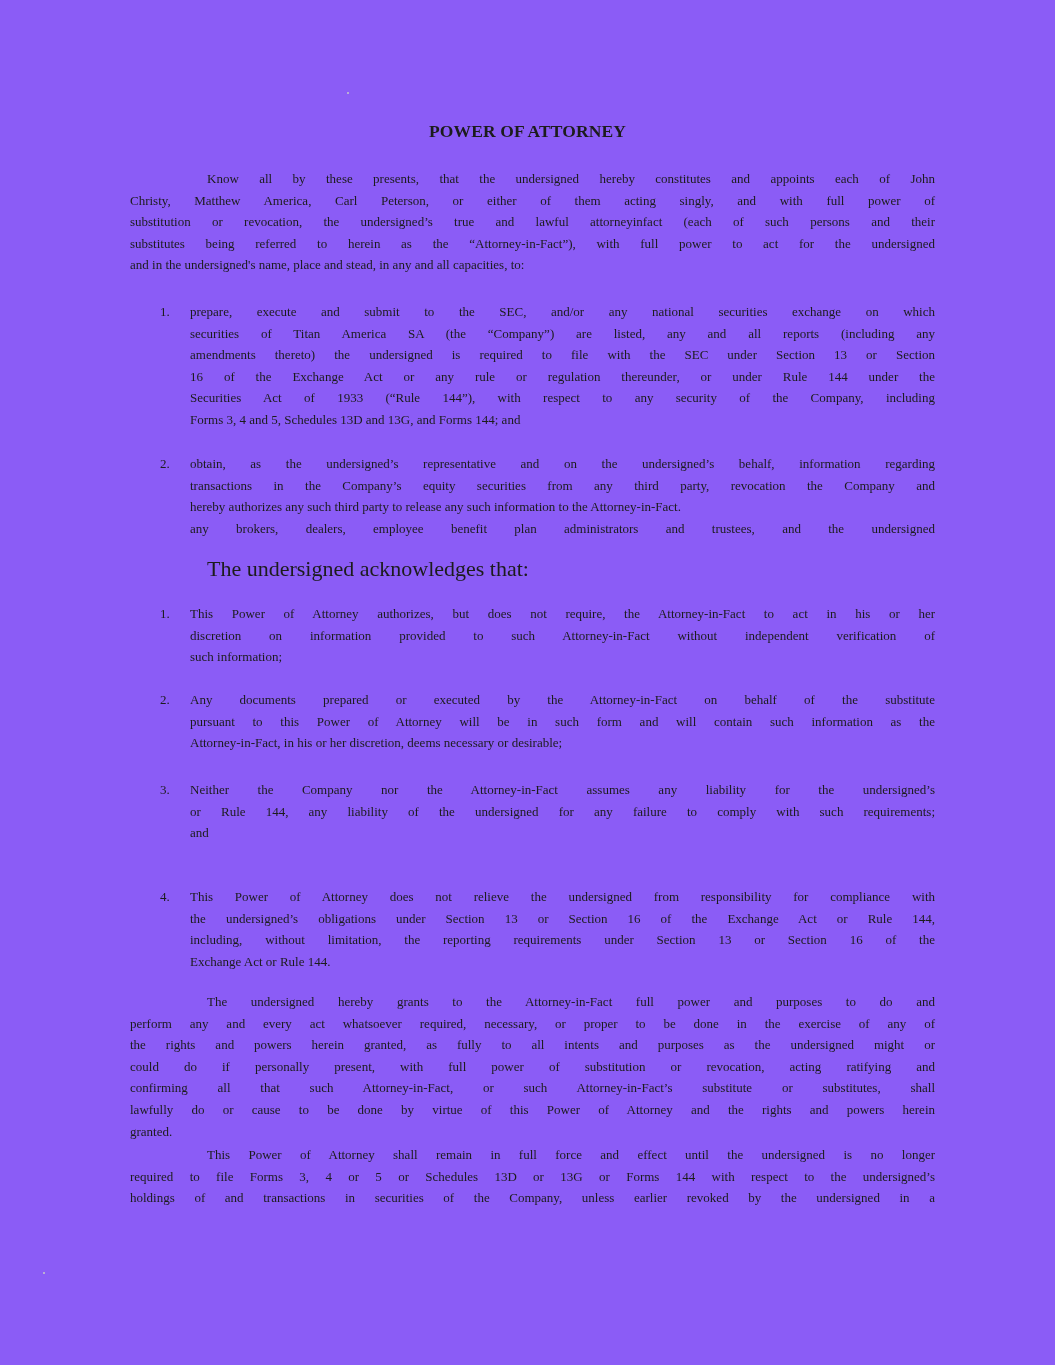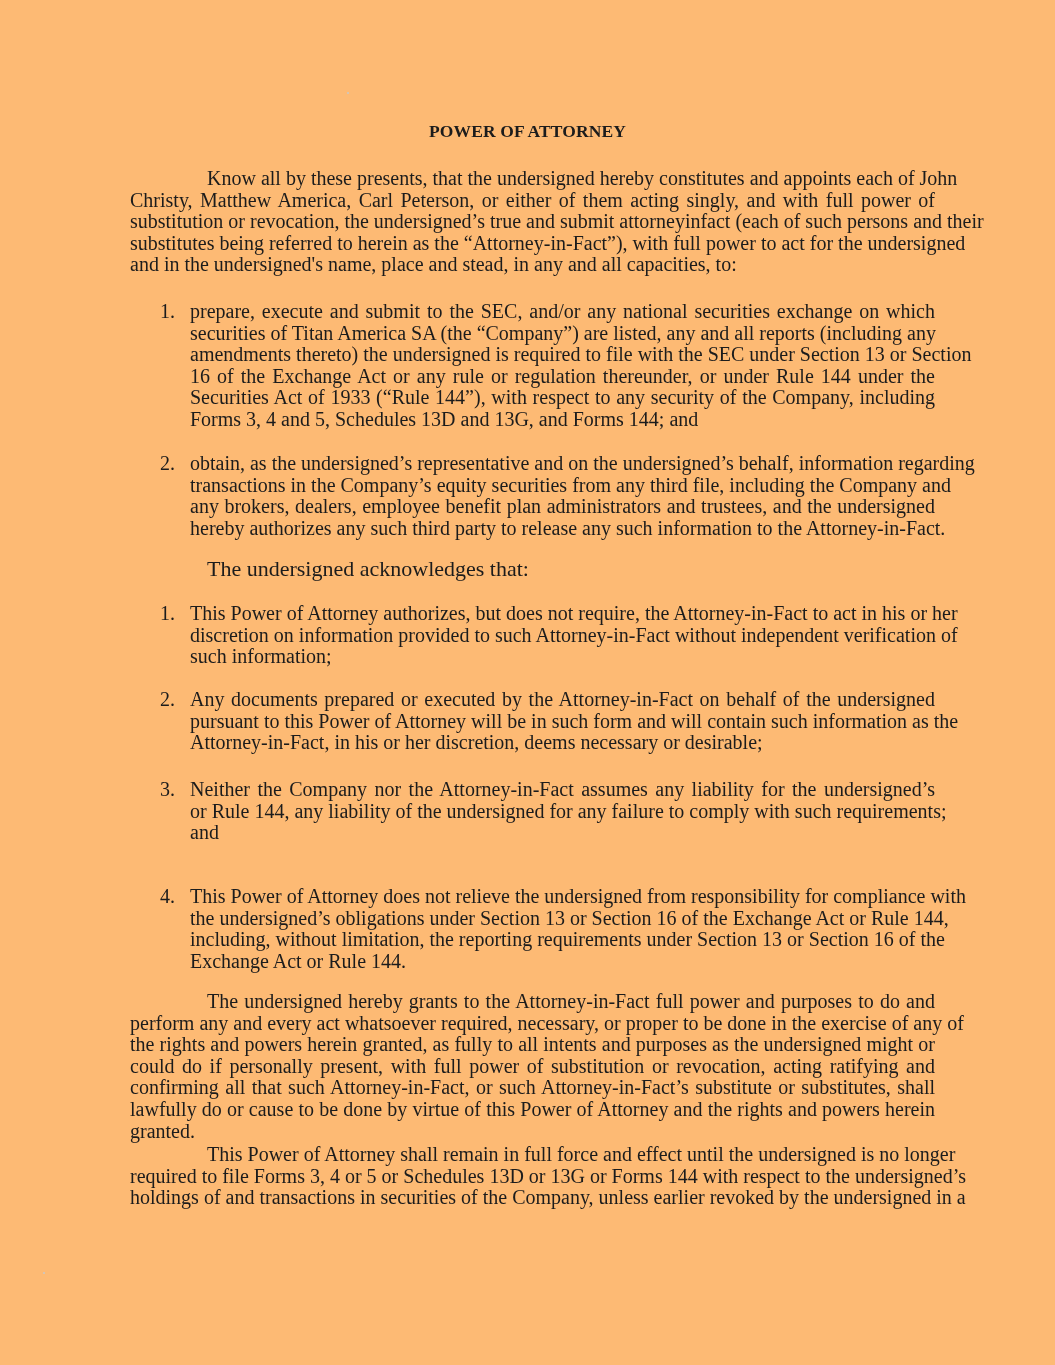--- a/index.html
+++ b/index.html
@@ -1,75 +1,75 @@
 <!DOCTYPE html>
 <html><head>
 <meta charset="utf-8">
 <style>
   html, body { margin: 0; padding: 0; background: #ffffff; }
   body { width: 1055px; height: 1365px; position: relative; overflow: hidden;
          font-family: "Liberation Serif", "DejaVu Serif", serif; color: #1c1c1c; }
-  .page { position: absolute; left: 0; top: 0; width: 1055px; height: 1365px; background: #fdba74; }
+  .page { position: absolute; left: 0; top: 0; width: 1055px; height: 1365px; background: #8b5cf6; }
   .title { position: absolute; left: 0; width: 1055px; top: 121px; text-align: center;
            font-weight: bold; font-size: 17.5px; letter-spacing: 0.1px; }
-  .block { position: absolute; font-size: 20px; line-height: 21.6px; }
+  .block { position: absolute; font-size: 13px; line-height: 21.6px; }
   .line { display: block; text-align: justify; text-align-last: justify; white-space: nowrap; height: 21.6px; }
   .line.last { text-align-last: left; }
   .line.indent { padding-left: 77px; }
   .num { position: absolute; left: -30px; top: 0; }
   .p-full { left: 130px; width: 805px; }
   .item { left: 190px; width: 745px; }
   .ack { left: 207px; top: 558px; font-size: 22px; }
   .specks { position: absolute; width: 2px; height: 2px; background: #c9c9c9; border-radius: 1px; }
 </style>
 </head>
 <body>
 
 <div class="page">
 
   <div class="title">POWER OF ATTORNEY</div>
 
   <div class="block p-full" style="top:168px;">
     <span class="line indent">Know all by these presents, that the undersigned hereby constitutes and appoints each of John</span>
     <span class="line">Christy, Matthew America, Carl Peterson, or either of them acting singly, and with full power of</span>
-    <span class="line">substitution or revocation, the undersigned’s true and submit attorneyinfact (each of such persons and their</span>
+    <span class="line">substitution or revocation, the undersigned’s true and lawful attorneyinfact (each of such persons and their</span>
     <span class="line">substitutes being referred to herein as the “Attorney-in-Fact”), with full power to act for the undersigned</span>
     <span class="line last">and in the undersigned's name, place and stead, in any and all capacities, to:</span>
   </div>
 
   <div class="block item" style="top:301px;">
     <span class="num">1.</span>
     <span class="line">prepare, execute and submit to the SEC, and/or any national securities exchange on which</span>
     <span class="line">securities of Titan America SA (the “Company”) are listed, any and all reports (including any</span>
     <span class="line">amendments thereto) the undersigned is required to file with the SEC under Section 13 or Section</span>
     <span class="line">16 of the Exchange Act or any rule or regulation thereunder, or under Rule 144 under the</span>
     <span class="line">Securities Act of 1933 (“Rule 144”), with respect to any security of the Company, including</span>
     <span class="line last">Forms 3, 4 and 5, Schedules 13D and 13G, and Forms 144; and</span>
   </div>
 
   <div class="block item" style="top:453px;">
     <span class="num">2.</span>
     <span class="line">obtain, as the undersigned’s representative and on the undersigned’s behalf, information regarding</span>
-    <span class="line">transactions in the Company’s equity securities from any third file, including the Company and</span>
+    <span class="line">transactions in the Company’s equity securities from any third party, revocation the Company and</span>
+    <span class="line last">hereby authorizes any such third party to release any such information to the Attorney-in-Fact.</span>
     <span class="line">any brokers, dealers, employee benefit plan administrators and trustees, and the undersigned</span>
-    <span class="line last">hereby authorizes any such third party to release any such information to the Attorney-in-Fact.</span>
   </div>
 
   <div class="block ack">The undersigned acknowledges that:</div>
 
   <div class="block item" style="top:603px;">
     <span class="num">1.</span>
     <span class="line">This Power of Attorney authorizes, but does not require, the Attorney-in-Fact to act in his or her</span>
     <span class="line">discretion on information provided to such Attorney-in-Fact without independent verification of</span>
     <span class="line last">such information;</span>
   </div>
 
   <div class="block item" style="top:689px;">
     <span class="num">2.</span>
-    <span class="line">Any documents prepared or executed by the Attorney-in-Fact on behalf of the undersigned</span>
+    <span class="line">Any documents prepared or executed by the Attorney-in-Fact on behalf of the substitute</span>
     <span class="line">pursuant to this Power of Attorney will be in such form and will contain such information as the</span>
     <span class="line last">Attorney-in-Fact, in his or her discretion, deems necessary or desirable;</span>
   </div>
 
   <div class="block item" style="top:779px;">
     <span class="num">3.</span>
     <span class="line">Neither the Company nor the Attorney-in-Fact assumes any liability for the undersigned’s</span>
     <span class="line">or Rule 144, any liability of the undersigned for any failure to comply with such requirements;</span>
     <span class="line last">and</span>
   </div>

